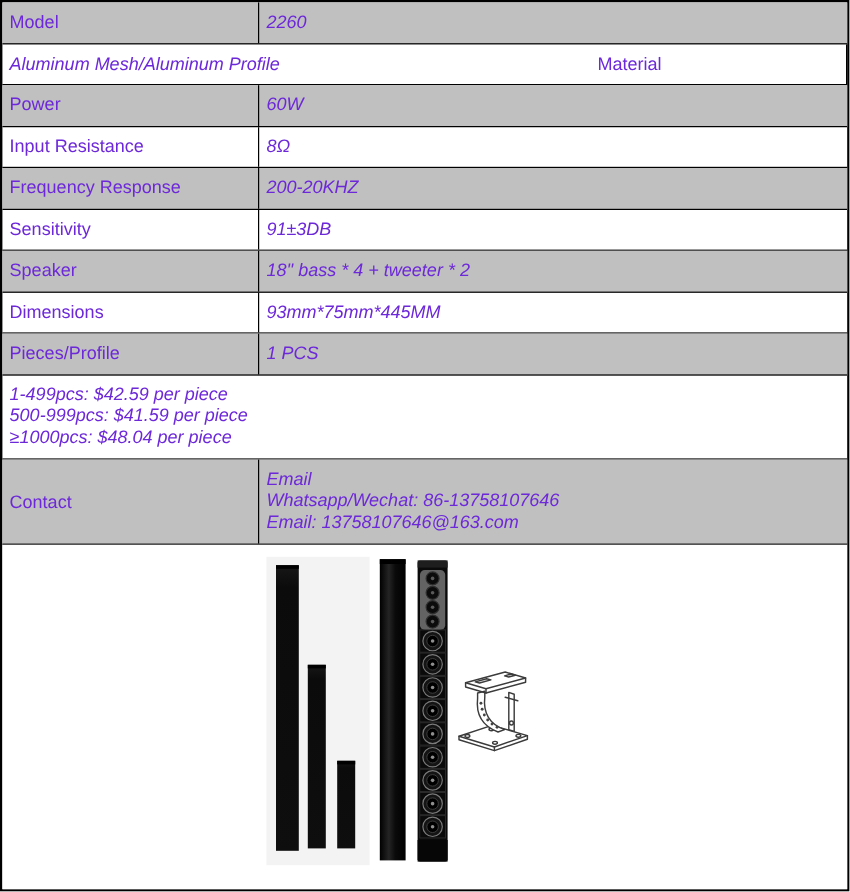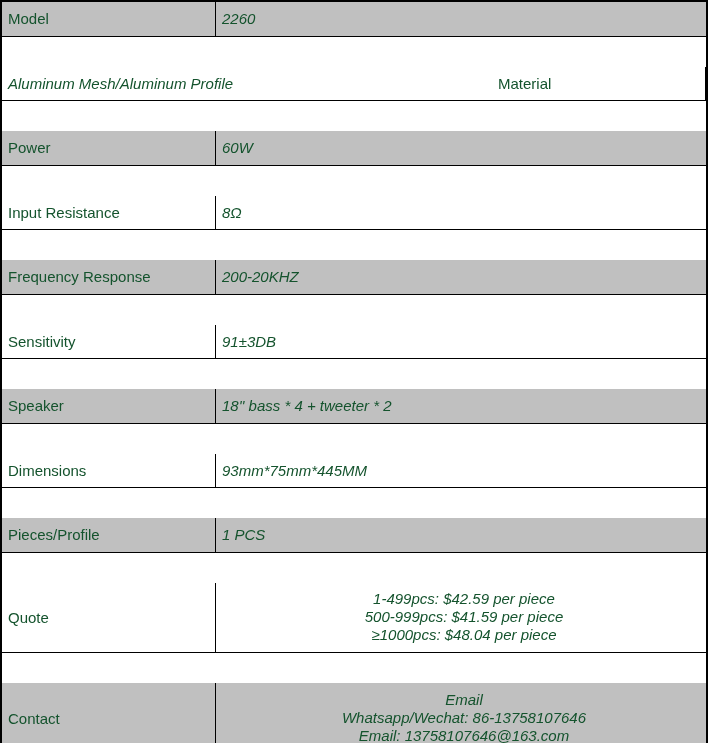--- a/index.html
+++ b/index.html
@@ -1,41 +1,40 @@
 <!DOCTYPE html>
 <html><head>
 <meta charset="utf-8">
 <style>
   html,body{margin:0;padding:0;background:#ffffff;}
   .sheet{
     width:708px;height:743px;box-sizing:border-box;
     border:2px solid #000;
     display:flex;flex-direction:column;
     font-family:"Liberation Sans", sans-serif;
-    font-size:15px;color:#14532d;
+    font-size:15px;color:#6d28d9;
     background:#fff;
-    gap:30px;
   }
   .row{
     display:flex;box-sizing:border-box;
     border-bottom:1px solid #000;
     height:34.5px;flex:0 0 auto;
   }
   .row.quote-row{height:70.5px;}
   .row.contact-row{height:71px;}
   .shaded{background:#c0c0c0;}
   .cell{box-sizing:border-box;display:flex;align-items:center;}
   .cell.label{
     width:214px;flex:0 0 214px;
     border-right:1px solid #000;
     padding-left:6px;
   }
   .cell.value{flex:1 1 auto;padding-left:6px;font-style:italic;}
   .cell.value.multi{
-    flex-direction:column;align-items:center;justify-content:center;
+    flex-direction:column;align-items:flex-start;justify-content:center;
     line-height:18px;
   }
   .image-row{
     height:287px;flex:0 0 auto;position:relative;background:#fff;
   }
   .image-row svg{display:block;}
 </style>
 </head>
 <body>
 
@@ -80,21 +79,20 @@
     <div class="cell label">Dimensions</div>
     <div class="cell value">93mm*75mm*445MM</div>
   </div>
 
   <div class="row shaded">
     <div class="cell label">Pieces/Profile</div>
     <div class="cell value">1 PCS</div>
   </div>
 
   <div class="row quote-row">
-    <div class="cell label">Quote</div>
     <div class="cell value multi">
       <div>1-499pcs: $42.59 per piece</div>
       <div>500-999pcs: $41.59 per piece</div>
       <div>≥1000pcs: $48.04 per piece</div>
     </div>
   </div>
 
   <div class="row contact-row shaded">
     <div class="cell label">Contact</div>
     <div class="cell value multi">

